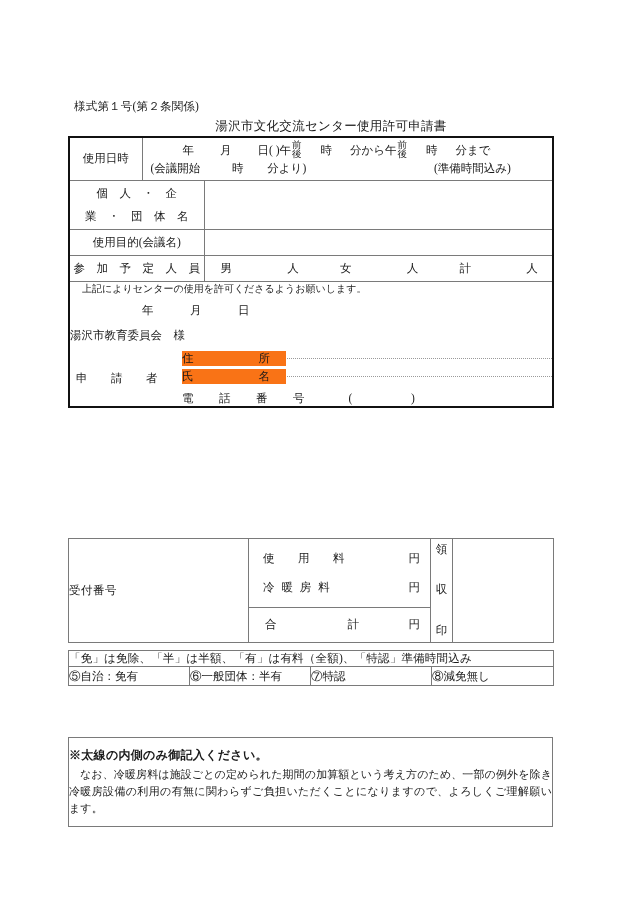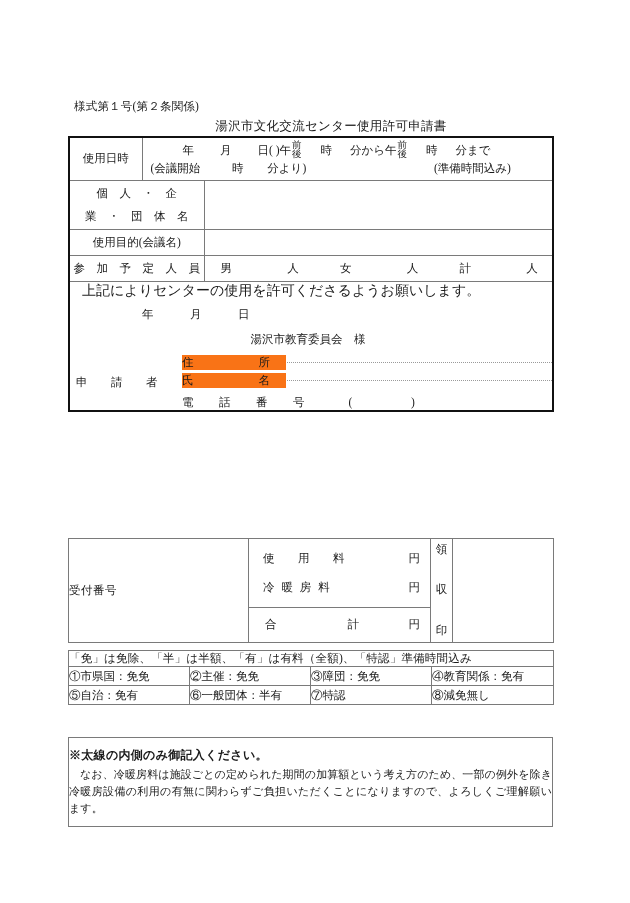--- a/index.html
+++ b/index.html
@@ -101,23 +101,23 @@
   .gap-xl { display: inline-block; width: 48px; }
 
   .people-row {
     padding-left: 16px;
     white-space: nowrap;
     letter-spacing: 0.5px;
   }
 
   
   .request-cell { padding: 8px 10px 10px 10px; height: 122px; vertical-align: top; }
-  .req-line1 { font-size: 14px; padding-left: 12px; }
+  .req-line1 { font-size: 10px; padding-left: 12px; }
   .req-line2 { font-size: 11.5px; padding-left: 72px; margin-top: 7px; letter-spacing: 0.5px; }
-  .req-line3 { font-size: 11.5px; text-align: center; margin-top: 10px; padding-right: 6px; }
+  .req-line3 { font-size: 11.5px; text-align: left; margin-top: 10px; padding-right: 6px; }
   .applicant-wrap {
     display: flex;
     margin-top: 8px;
   }
   .applicant-label {
     width: 112px;
     font-size: 11.5px;
     letter-spacing: 6px;
     padding-left: 6px;
     box-sizing: border-box;
@@ -399,26 +399,20 @@
       <col style="width:121px">
       <col style="width:121px">
       <col style="width:121px">
       <col style="width:122px">
     </colgroup>
     <tbody>
         <tr>
       <td class="legend-cell" colspan="4">「免」は免除、「半」は半額、「有」は有料（全額)、「特認」準備時間込み</td>
     </tr>
     <tr>
-      <td class="cat-cell">①市県国：免免</td>
-      <td class="cat-cell">②主催：免免</td>
-      <td class="cat-cell">③障団：免免</td>
-      <td class="cat-cell">④教育関係：免有</td>
-    </tr>
-    <tr>
       <td class="cat-cell">⑤自治：免有</td>
       <td class="cat-cell">⑥一般団体：半有</td>
       <td class="cat-cell">⑦特認</td>
       <td class="cat-cell no-left">⑧減免無し</td>
     </tr>
   </tbody>
     </table>
 
   <table class="tbl" id="notes-table">
     <tbody>

